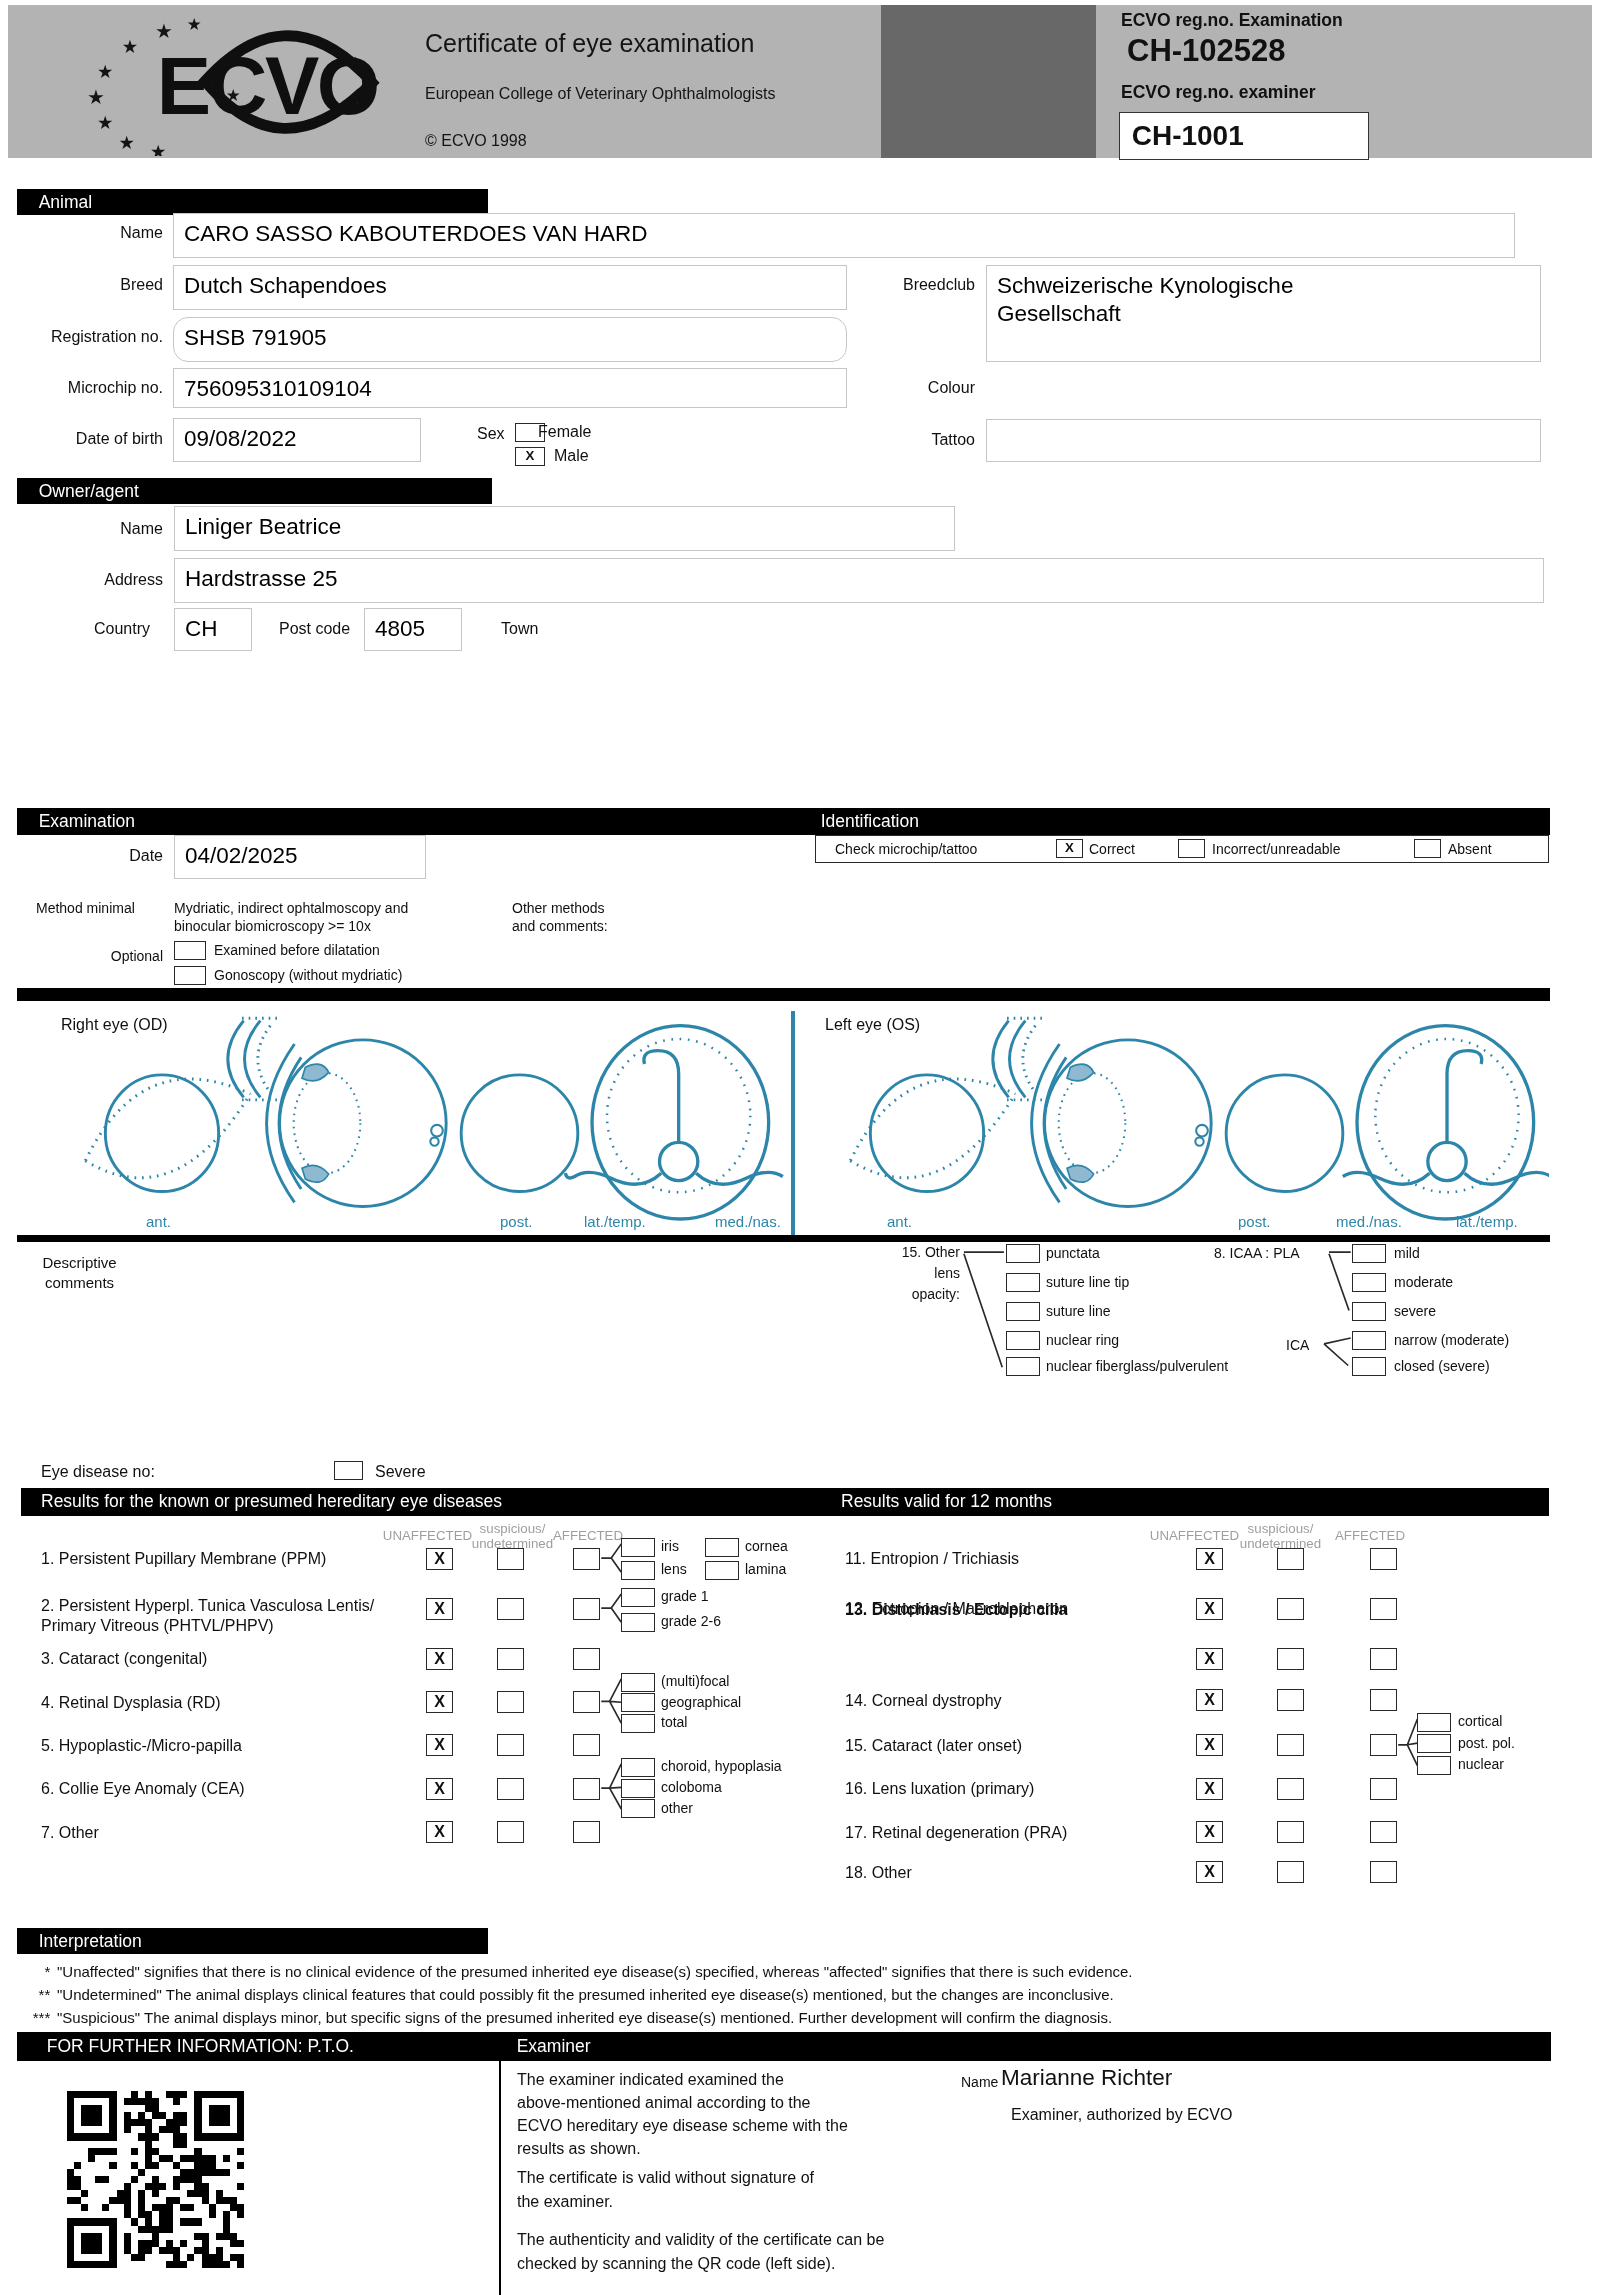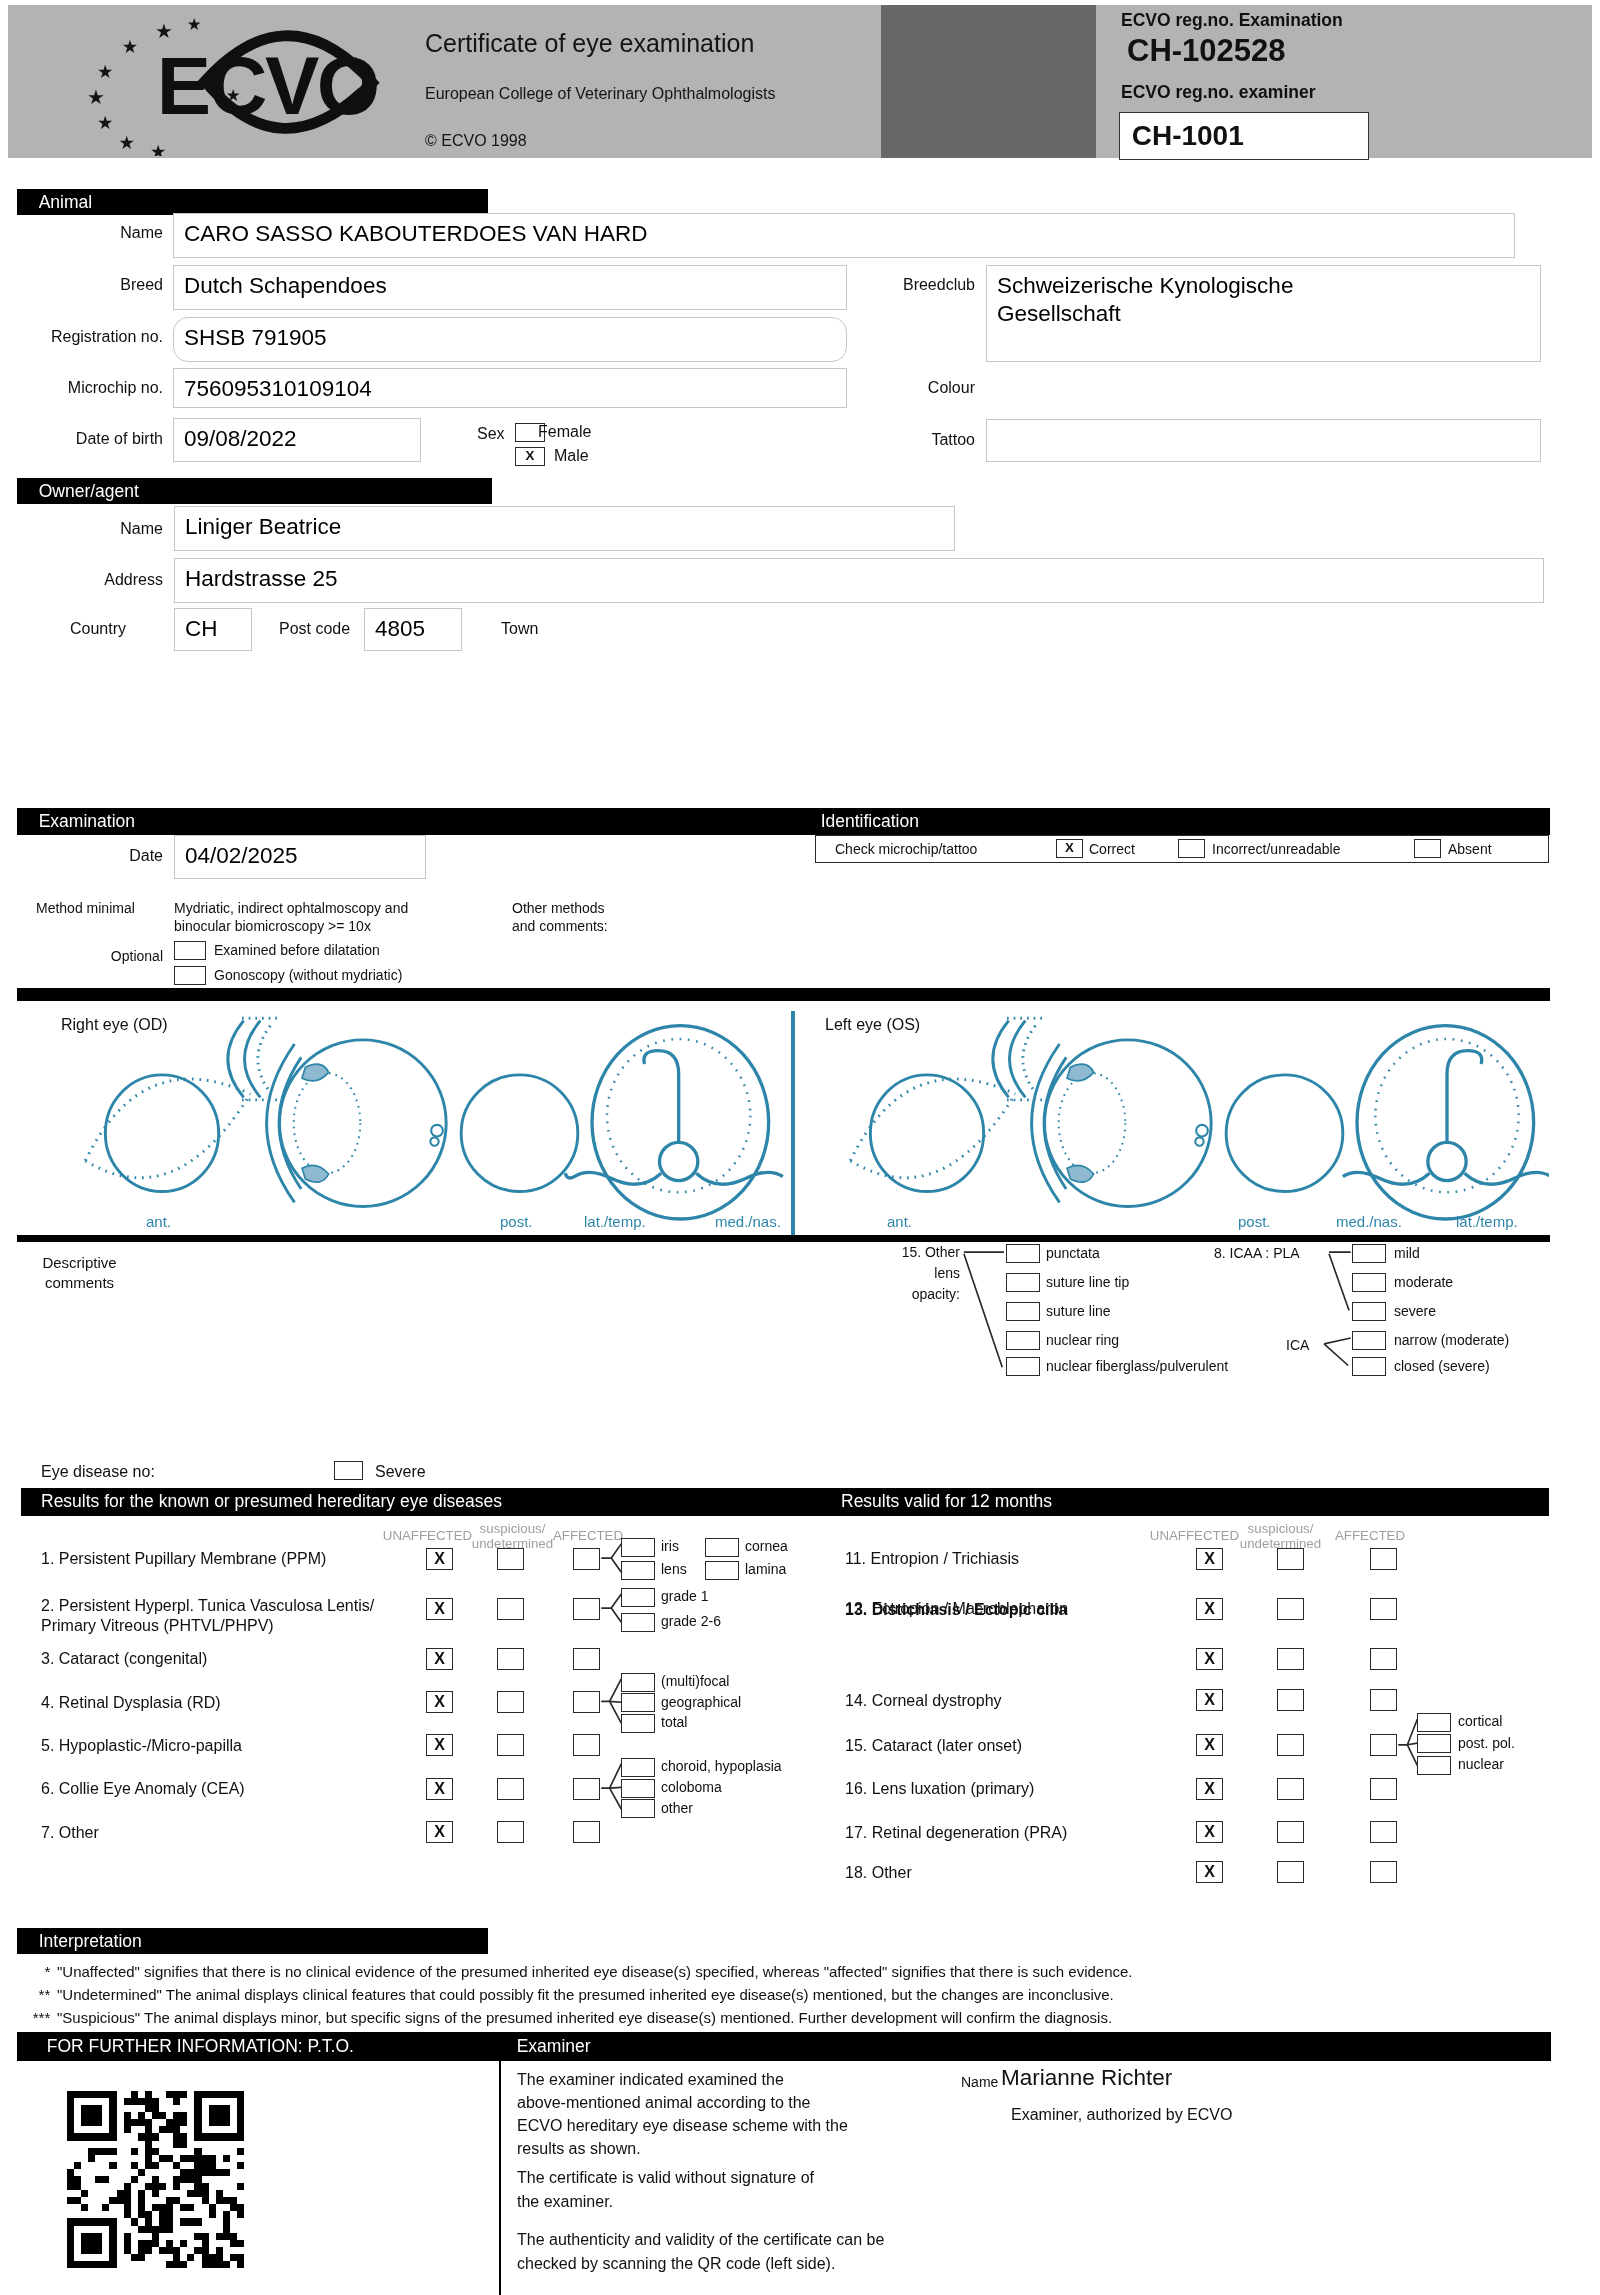--- a/index.html
+++ b/index.html
@@ -95,21 +95,21 @@
   <div class="bar" style="left:16.7px;top:478px;width:475px;">
       <span style="left:22px">Owner/agent</span>
     </div>
 
   <div class="lbl rl" style="left:33px;top:519px;width:130px;">Name</div>
   <div class="fbox" style="left:174px;top:506px;width:781px;height:45px;">Liniger Beatrice</div>
 
   <div class="lbl rl" style="left:33px;top:570px;width:130px;">Address</div>
   <div class="fbox" style="left:174px;top:558px;width:1370px;height:45px;">Hardstrasse 25</div>
 
-  <div class="lbl rl" style="left:33px;top:619px;width:130px;text-align:center;">Country</div>
+  <div class="lbl rl" style="left:20px;top:619px;width:130px;">Country</div>
   <div class="fbox" style="left:174px;top:608px;width:78px;height:43px;">CH</div>
   <div class="lbl" style="left:279px;top:619px;">Post code</div>
   <div class="fbox" style="left:364px;top:608px;width:98px;height:43px;">4805</div>
   <div class="lbl" style="left:501px;top:619px;">Town</div>
 
 
   <div class="bar" style="left:16.7px;top:808px;width:1533px;height:27px;line-height:27px;">
     <span style="left:22px">Examination</span>
     <span style="left:804px">Identification</span>
   </div>

